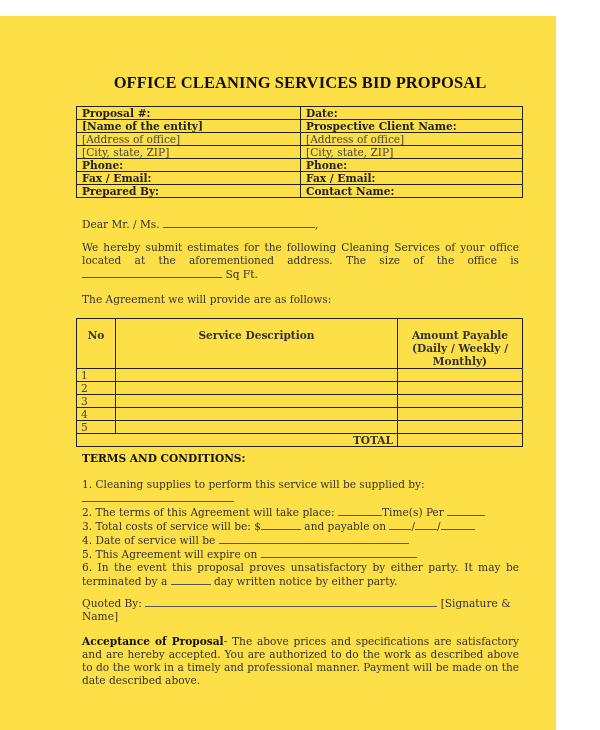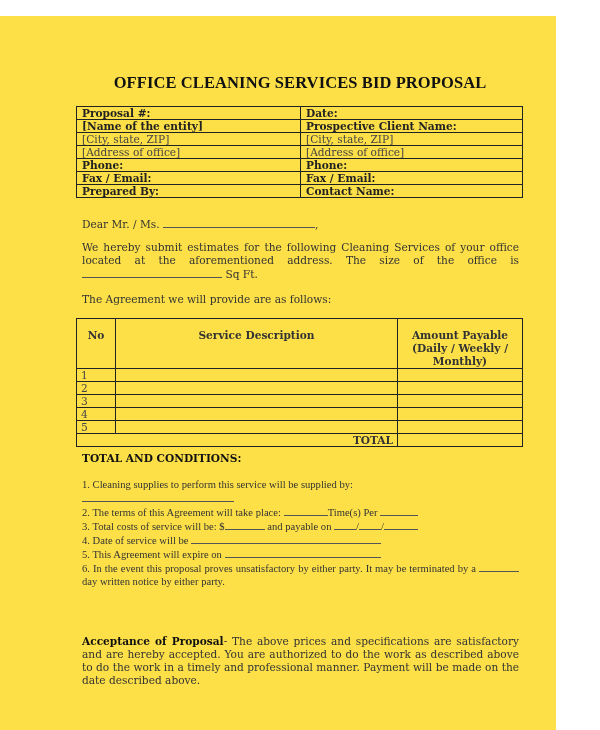--- a/index.html
+++ b/index.html
@@ -38,47 +38,47 @@
   }
   .svc td, .svc th {
     border: 1.3px solid #222; padding: 0 4px; height: 12px; line-height: 12px; color: #444;
   }
   .svc th { font-weight: bold; color: #333; vertical-align: top; text-align: center; padding-top: 10px; height: 38px; line-height: 13px; }
   .svc .c-no { width: 30px; }
   .svc .c-amt { width: 116px; }
   .svc td.total { text-align: right; font-weight: bold; color: #333; }
 
   .heading { font-weight: bold; color: #111; }
-  .terms { line-height: 13px; font-family: Liberation Serif, serif; }
+  .terms { line-height: 13px; }
   .blank { display: inline-block; border-bottom: 1px solid #555; height: 10px; vertical-align: baseline; }
 </style>
 </head>
 <body>
 
 <div class="page">
 
   <div class="title">OFFICE CLEANING SERVICES BID PROPOSAL</div>
 
   <table class="info">
     <tbody id="info-body">
         <tr>
           <td class="b l">Proposal #:</td>
           <td class="b">Date:</td>
         </tr>
         <tr>
           <td class="b l">[Name of the entity]</td>
           <td class="b">Prospective Client Name:</td>
         </tr>
         <tr>
+          <td class="n l">[Address of office]</td>
+          <td class="n">[Address of office]</td>
+        </tr>
+        <tr>
           <td class="n l">[City, state, ZIP]</td>
           <td class="n">[City, state, ZIP]</td>
-        </tr>
-        <tr>
-          <td class="n l">[Address of office]</td>
-          <td class="n">[Address of office]</td>
         </tr>
         <tr>
           <td class="b l">Phone:</td>
           <td class="b">Phone:</td>
         </tr>
         <tr>
           <td class="b l">Fax / Email:</td>
           <td class="b">Fax / Email:</td>
         </tr>
         <tr>
@@ -137,21 +137,21 @@
         </tr>
       </tbody>
     <tfoot>
       <tr>
         <td colspan="2" class="total">TOTAL</td>
         <td></td>
       </tr>
     </tfoot>
   </table>
 
-  <div class="para heading" style="top:436px;">TOTAL AND CONDITIONS:</div>
+  <div class="para heading" style="top:436px;">TERMS AND CONDITIONS:</div>
 
   <div class="para terms" style="top:462px;">
     <div><span>1. Cleaning supplies to perform this service will be supplied by:</span></div>
     <div><span class="blank" style="width:152px;"></span></div>
     <div>
       <span>2. The terms of this Agreement will take place:</span>
       <span class="blank" style="width:44px;"></span><span>Time(s) Per</span>
       <span class="blank" style="width:38px;"></span>
     </div>
     <div>
@@ -167,18 +167,23 @@
       <span>5. This Agreement will expire on</span>
       <span class="blank" style="width:156px;"></span>
     </div>
     <div class="just">
       <span>6. In the event this proposal proves unsatisfactory by either party. It may be terminated by a</span>
       <span class="blank" style="width:40px;"></span>
       <span>day written notice by either party.</span>
     </div>
   </div>
 
+  <div class="para" style="top:580px;">
+    <span>Quoted By:</span>
+    <span class="blank" style="width:292px;"></span>
+    <span>[Signature &amp; Name]</span>
+  </div>
 
   <div class="para just" style="top:619px;">
     <span class="heading">Acceptance of Proposal</span><span>- The above prices and specifications are satisfactory and are hereby accepted. You are authorized to do the work as described above to do the work in a timely and professional manner. Payment will be made on the date described above.</span>
   </div>
 
 </div>
 
 </body></html>

